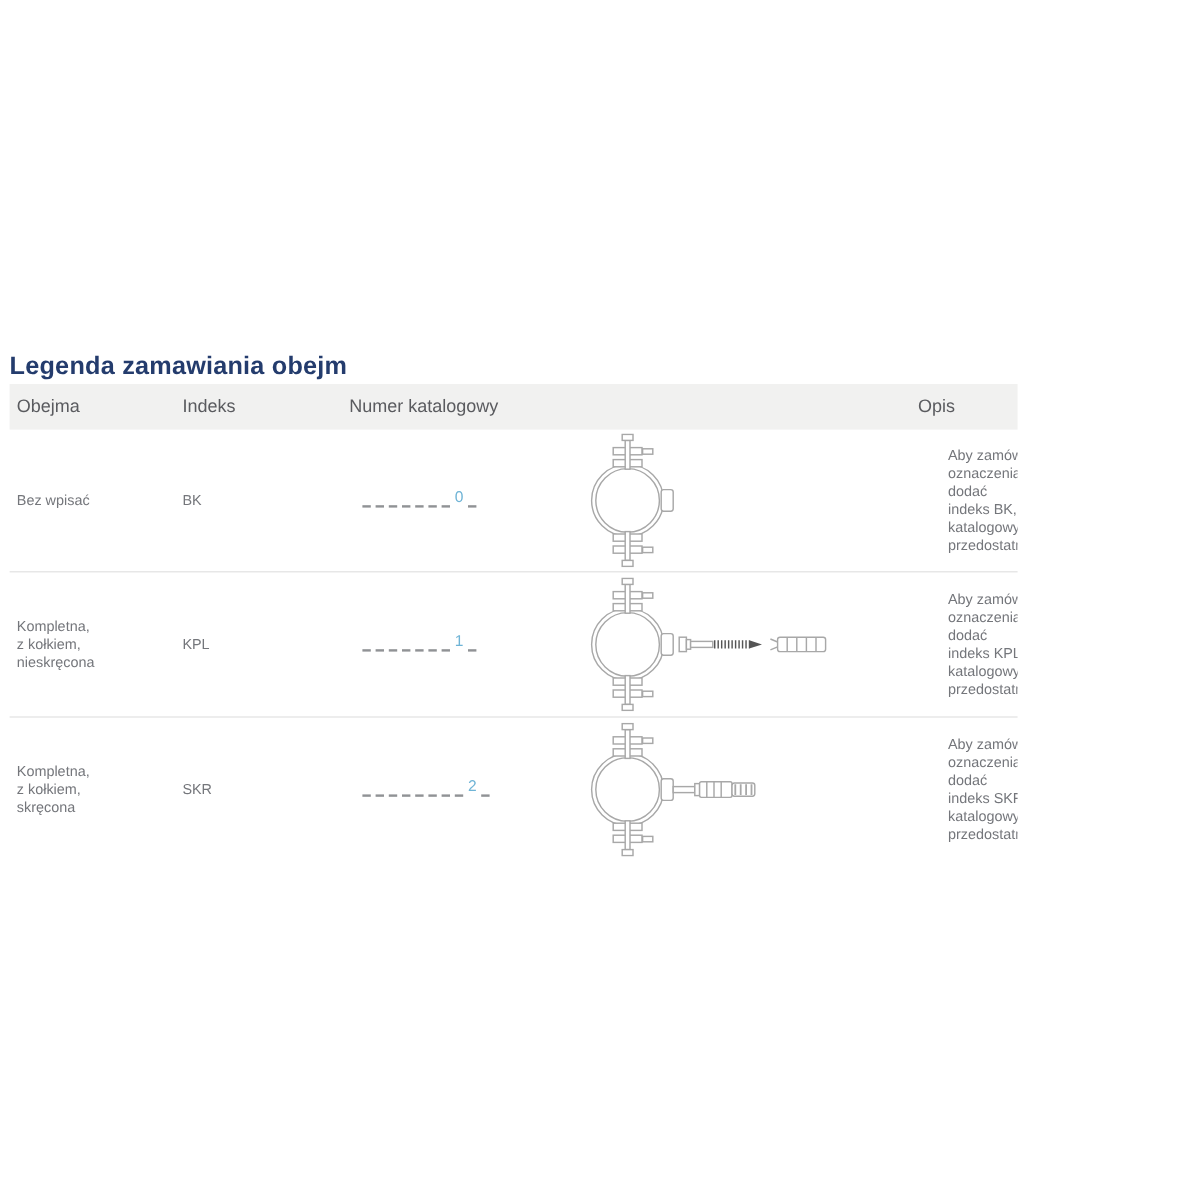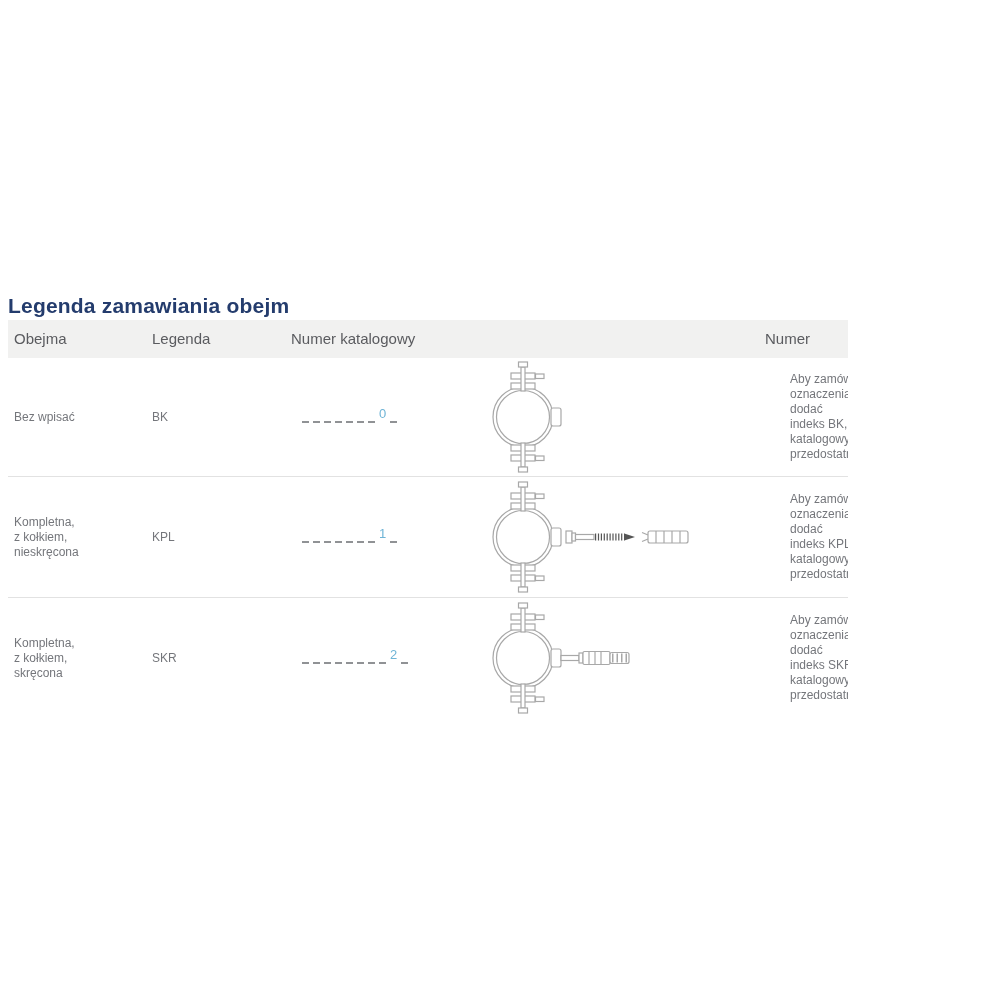--- a/index.html
+++ b/index.html
@@ -34,23 +34,23 @@
 <body>
 
 <div class="page">
 
   <h1 class="page-title">Legenda zamawiania obejm</h1>
 
   <div class="legend-table">
 
     <div class="thead">
       <span class="th th-obejma">Obejma</span>
-      <span class="th th-indeks">Legenda</span>
+      <span class="th th-indeks">Indeks</span>
       <span class="th th-numer">Numer katalogowy</span>
-      <span class="th th-opis">Numer</span>
+      <span class="th th-opis">Opis</span>
     </div>
 
     <div class="trow row-1">
       <div class="cell c-obejma">Bez wpisać</div>
       <div class="cell c-indeks">BK</div>
       <div class="cell c-catalog">
           <span class="dash"></span>
           <span class="dash"></span>
           <span class="dash"></span>
           <span class="dash"></span>

